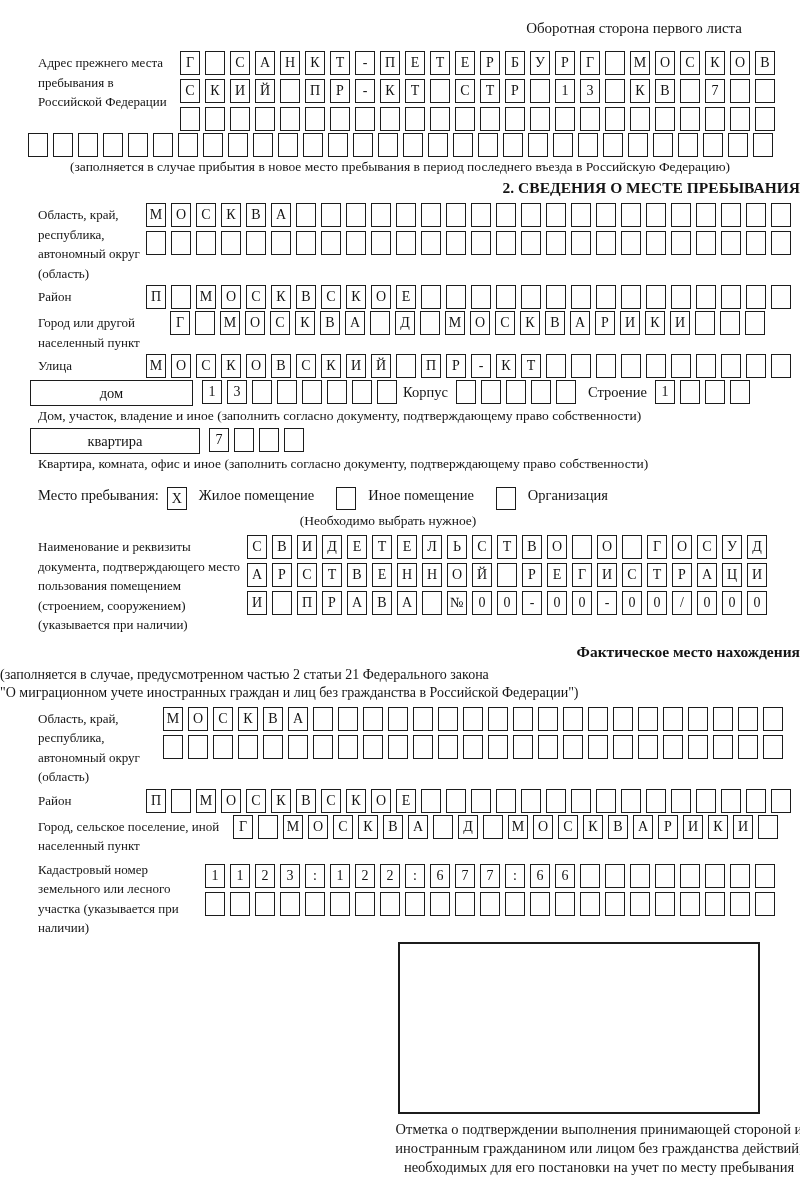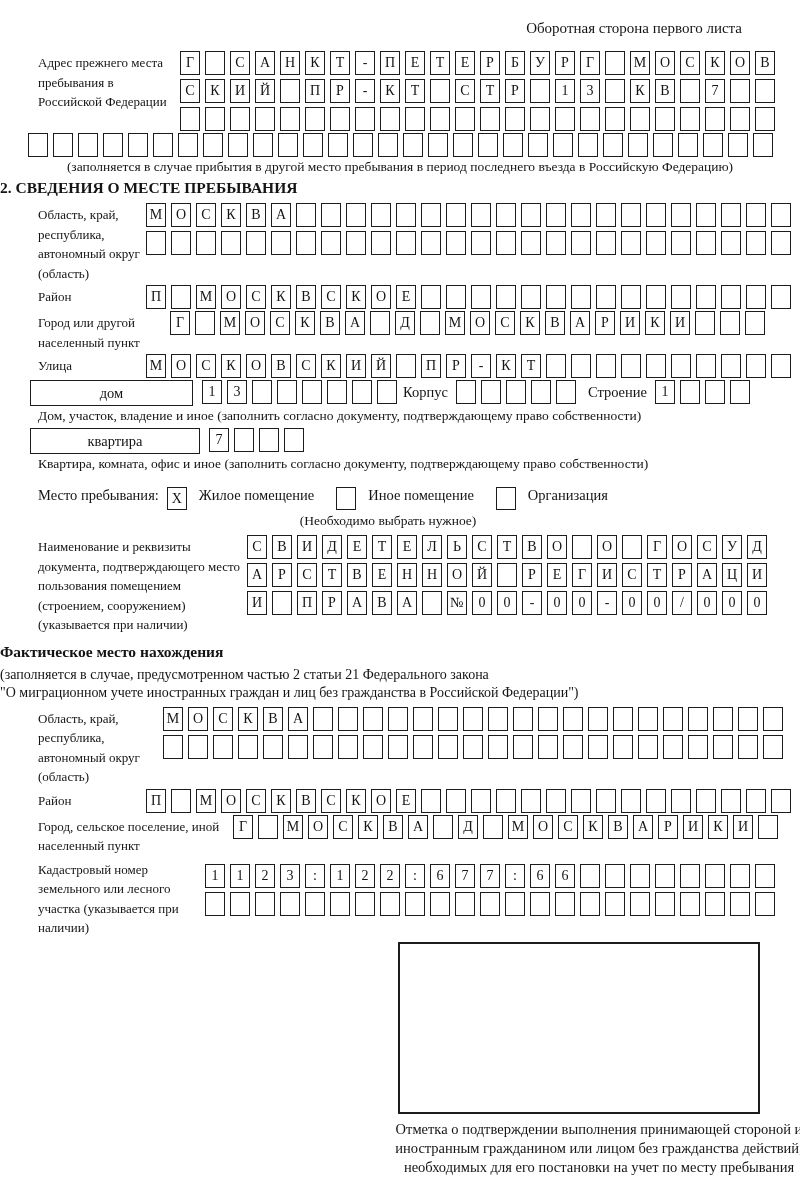--- a/index.html
+++ b/index.html
@@ -43,21 +43,21 @@
     font-size:13.5px;
     margin:0 0 2px -38px;
     width:800px;
     text-align:center;
   }
   .section-title{
     font-size:15.5px;
     font-weight:bold;
     margin:4px 0 6px -38px;
     width:800px;
-    text-align:left;
+    text-align:right;
   }
   .sub-note{
     font-size:14px;
     margin:0 0 2px -38px;
     width:800px;
     text-align:left;
   }
   .inline-note{
     font-size:13.5px;
     margin:0 0 4px 0;
@@ -227,21 +227,21 @@
       <span class="cell"></span>
       <span class="cell"></span>
       <span class="cell"></span>
       <span class="cell"></span>
       <span class="cell"></span>
       <span class="cell"></span>
       <span class="cell"></span>
       <span class="cell"></span>
       <span class="cell"></span>
     </div>
-  <div class="note">(заполняется в случае прибытия в другой место пребывания в период последнего въезда в Российскую Федерацию)</div>
+  <div class="note">(заполняется в случае прибытия в новое место пребывания в период последнего въезда в Российскую Федерацию)</div>
 
   <div class="section-title">2. СВЕДЕНИЯ О МЕСТЕ ПРЕБЫВАНИЯ</div>
 
   <div class="frow">
     <div class="flabel" style="width:108px">Область, край, республика, автономный округ (область)</div>
     <div class="rows">
       <div class="cellrow">
           <span class="cell">М</span>
           <span class="cell">О</span>
           <span class="cell">С</span>

